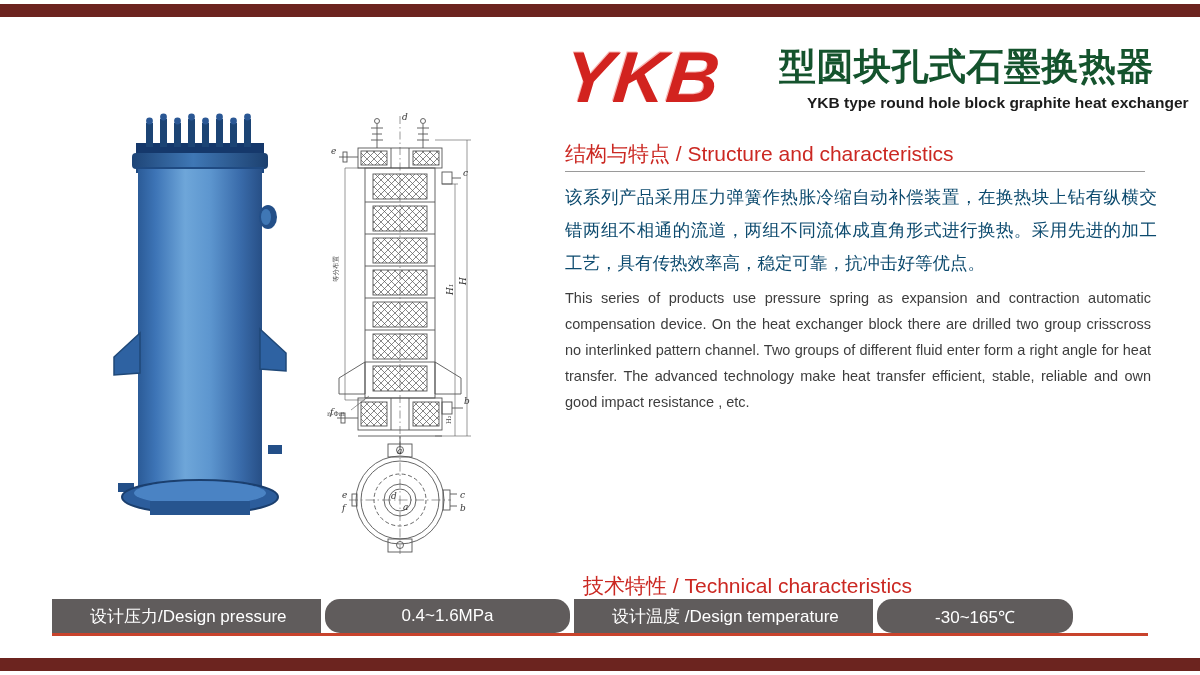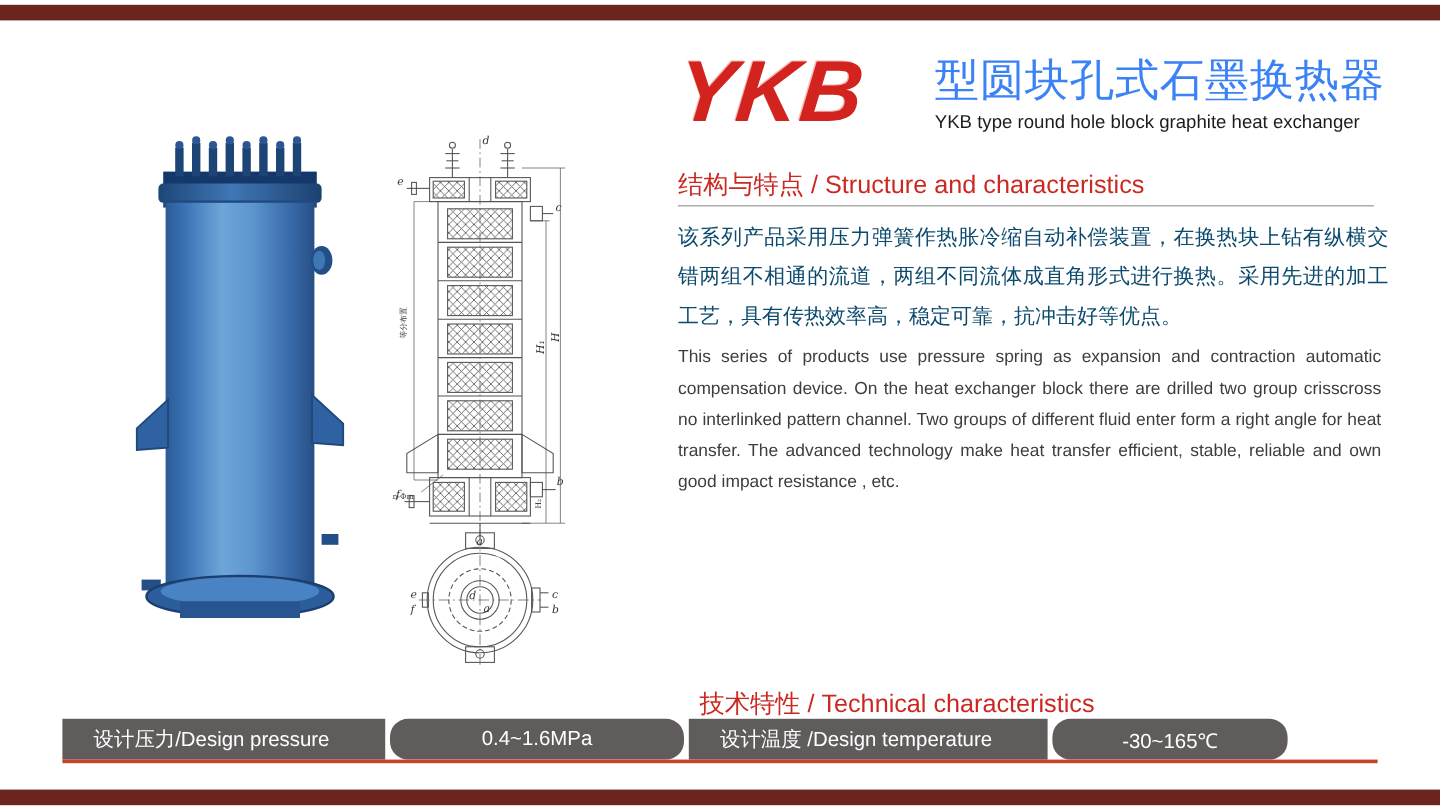--- a/index.html
+++ b/index.html
@@ -12,36 +12,36 @@
   .photo   { position:absolute; left:110px; top:105px; width:180px; height:425px; }
   .drawing { position:absolute; left:325px; top:110px; width:150px; height:445px; }
 
   .right-col { position:absolute; left:565px; top:0; width:596px; height:675px; }
 
   .logo-row { position:absolute; left:0; top:42px; width:596px; height:78px; }
   .ykb { position:absolute; left:0; top:-6px; font-size:72px; font-weight:bold; font-style:italic;
          color:#d2231f; letter-spacing:1px; transform:skewX(-6deg);
          text-shadow:1px 1px 0 #fff, -1px -1px 0 #f7b9b6; }
   .title-block { position:absolute; left:214px; top:0; width:382px; }
-  .title-cn { font-size:37px; font-weight:normal; color:#3b82f6; letter-spacing:0.5px; white-space:nowrap; }
-  .title-en { font-size:15.5px; font-weight:normal; color:#1c1c1c; margin-top:2px; white-space:nowrap; }
+  .title-cn { font-size:37px; font-weight:bold; color:#14532d; letter-spacing:0.5px; white-space:nowrap; }
+  .title-en { font-size:15.5px; font-weight:bold; color:#1c1c1c; margin-top:2px; white-space:nowrap;margin-left:28px; }
 
   .sec-head { position:absolute; left:0; font-size:21px; color:#cb2822; white-space:nowrap; }
   .sec-head.structure { top:140px; }
   .sec-head.technical { top:572px;margin-left:18px; }
   .divider { position:absolute; left:0; top:171px; width:580px; height:1px; background:#9a9a9a; }
 
   .para-cn { position:absolute; left:0; top:181px; width:592px; font-size:17.5px; line-height:33px;
              color:#0c4a6e; text-align:justify; }
   .para-en { position:absolute; left:0; top:285px; width:586px; font-size:14.5px; line-height:26px;
              color:#3d3d3d; text-align:justify; }
 
   .spec-table { position:absolute; left:52px; top:599px; width:1096px; height:34px; display:flex; gap:4px; }
   .cell { background:#605c5c; color:#ffffff; font-size:17px; display:flex; align-items:center; }
-  .cell.left  { justify-content:flex-start; padding-left:26px; }
+  .cell.left  { justify-content:flex-start; padding-left:38px; }
   .cell.center{ justify-content:center;border-radius:15px; }
   .c1 { width:269px; } .c2 { width:245px; } .c3 { width:299px; } .c4 { width:196px; }
   .table-underline { position:absolute; left:52px; top:633px; width:1096px; height:3px; background:#c8432c; }
 
   svg text { font-family:"DejaVu Serif", serif; font-style:italic; fill:#333; font-size:9px; }
   svg text.small { font-size:6.5px; font-style:normal; fill:#444; }
 </style>
 </head>
 <body>
 

